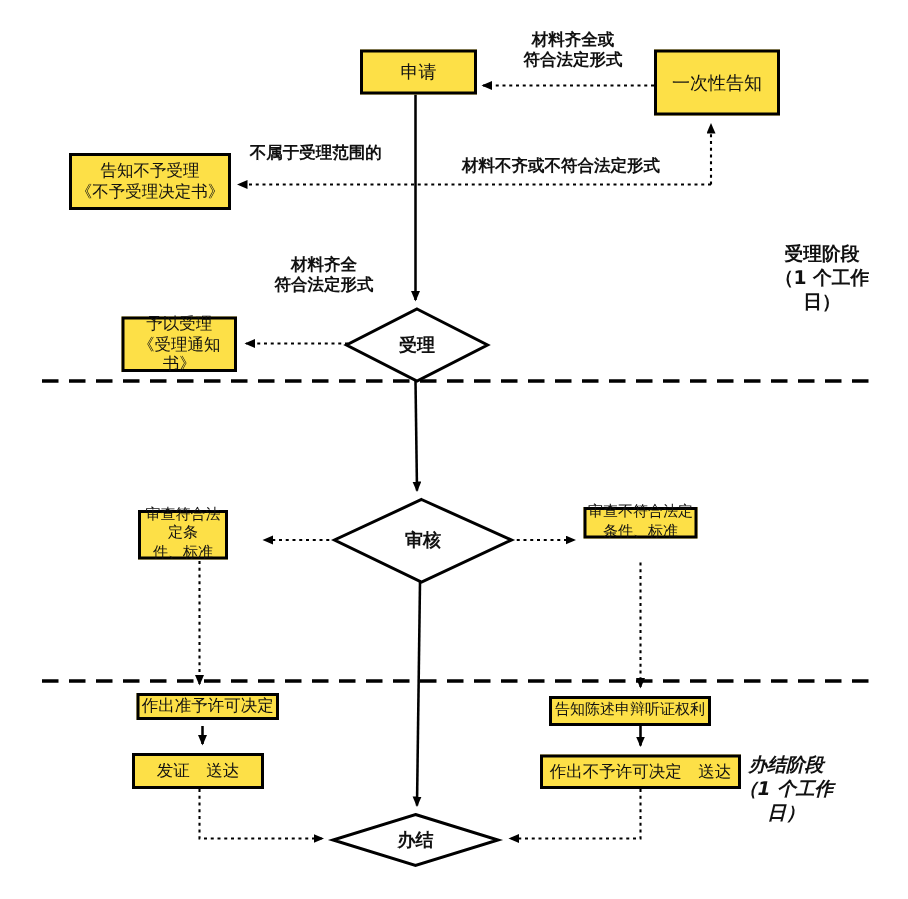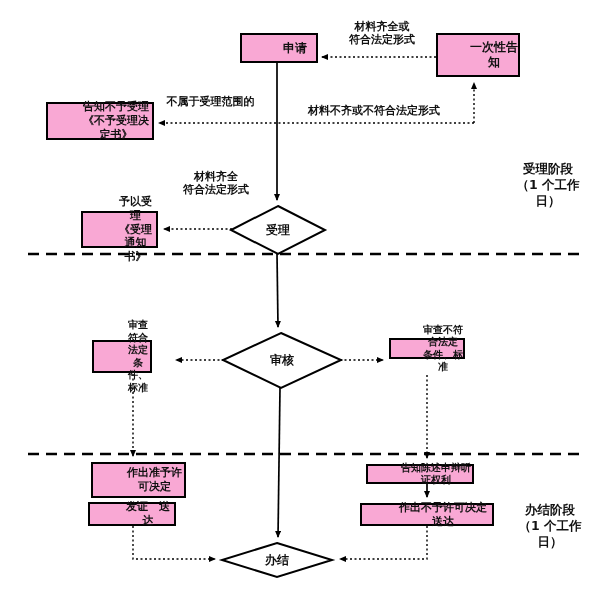--- a/index.html
+++ b/index.html
@@ -9,27 +9,26 @@
     background:#ffffff;
     font-family:"DejaVu Sans","Liberation Sans",sans-serif;
     color:#111;
     overflow:hidden;
   }
   #wires{position:absolute;left:0;top:0;width:605px;height:599px;}
   .box{
     position:absolute;
     box-sizing:border-box;
     border:2px solid #000;
-    background:#f9a8d4;
+    background:#fde047;
     display:flex;align-items:center;justify-content:center;
     text-align:center;
-    font-weight:bold;
+    font-weight:normal;
     white-space:pre-line;
     line-height:1.25;
-    padding-left:32px;
   }
   .lbl{
     position:absolute;
     text-align:center;
     font-weight:bold;
     white-space:pre-line;
     line-height:1.2;
   }
   .diamond-label{
     position:absolute;
@@ -95,21 +94,21 @@
 
   <div class="box fs11" style="left:81px;top:211px;width:77px;height:37px;">予以受理
 《受理通知书》</div>
 
   <div class="box fs10" style="left:92px;top:340px;width:60px;height:33px;">审查符合法定条
 件、标准</div>
 
   <div class="box fs10" style="left:389px;top:338px;width:76px;height:21px;">审查不符合法定
 条件、标准</div>
 
-  <div class="box fs11" style="left:91px;top:462px;width:95px;height:36px;">作出准予许可决定</div>
+  <div class="box fs11" style="left:91px;top:462px;width:95px;height:18px;">作出准予许可决定</div>
 
   <div class="box fs11" style="left:88px;top:502px;width:88px;height:24px;">发证　送达</div>
 
   <div class="box fs10" style="left:366px;top:464px;width:108px;height:20px;">告知陈述申辩听证权利</div>
 
   <div class="box fs11" style="left:360px;top:503px;width:134px;height:23px;">作出不予许可决定　送达</div>
 
   <div class="diamond-label" style="left:248px;top:222px;width:60px;">受理</div>
   <div class="diamond-label" style="left:252px;top:352px;width:60px;">审核</div>
   <div class="diamond-label" style="left:247px;top:552px;width:60px;">办结</div>
@@ -122,17 +121,17 @@
   <div class="lbl fs11" style="left:300px;top:104px;width:148px;">材料不齐或不符合法定形式</div>
 
   <div class="lbl fs11" style="left:175px;top:170px;width:82px;">材料齐全
 符合法定形式</div>
 
   <div class="stage" style="left:500px;top:161px;width:96px;">受理阶段
 （1 个工作
 日）</div>
 
 
-  <div class="stage" style="left:502px;top:502px;width:96px;">办结阶段
+  <div class="stage" style="left:476px;top:502px;width:96px;font-style:italic;">办结阶段
 （1 个工作
 日）</div>
 
 </div>
 
 </body></html>

